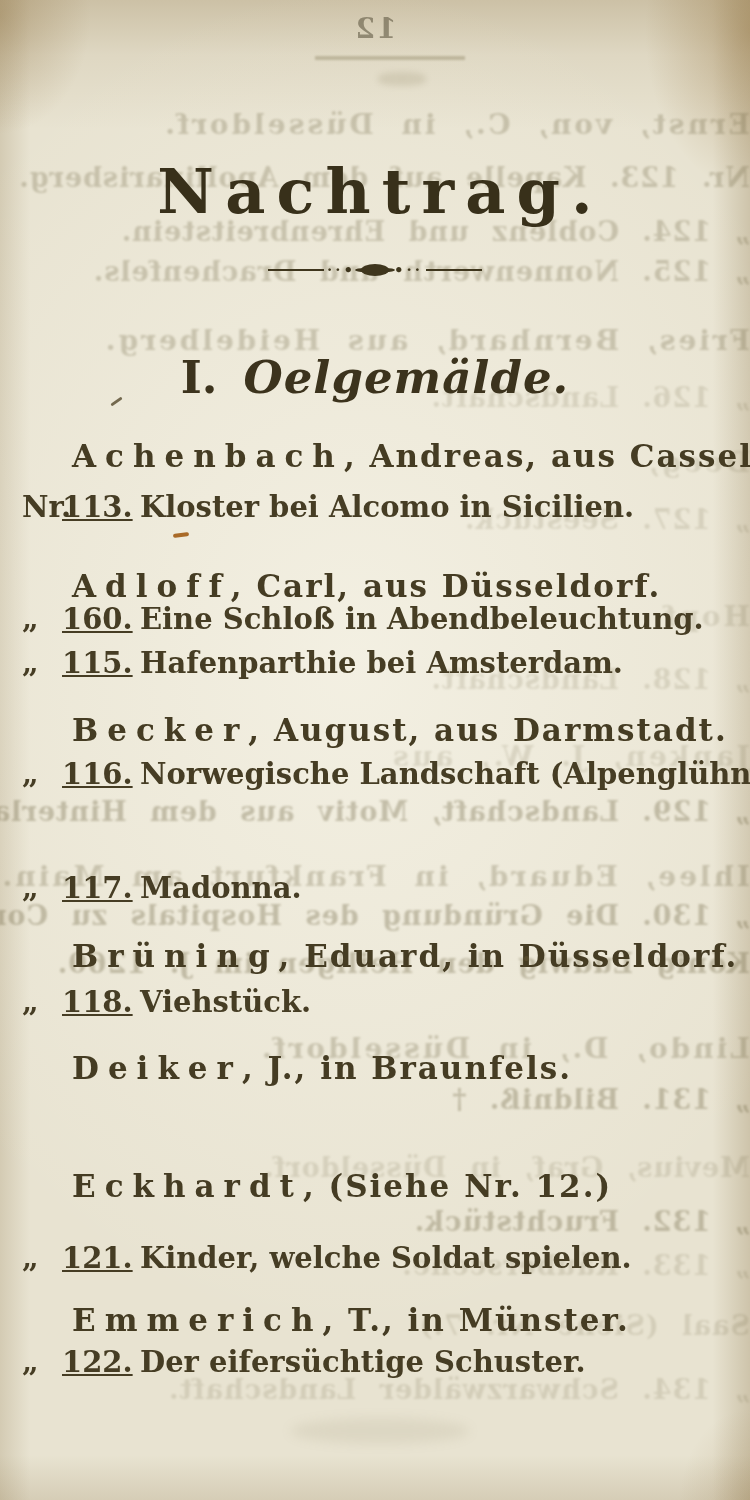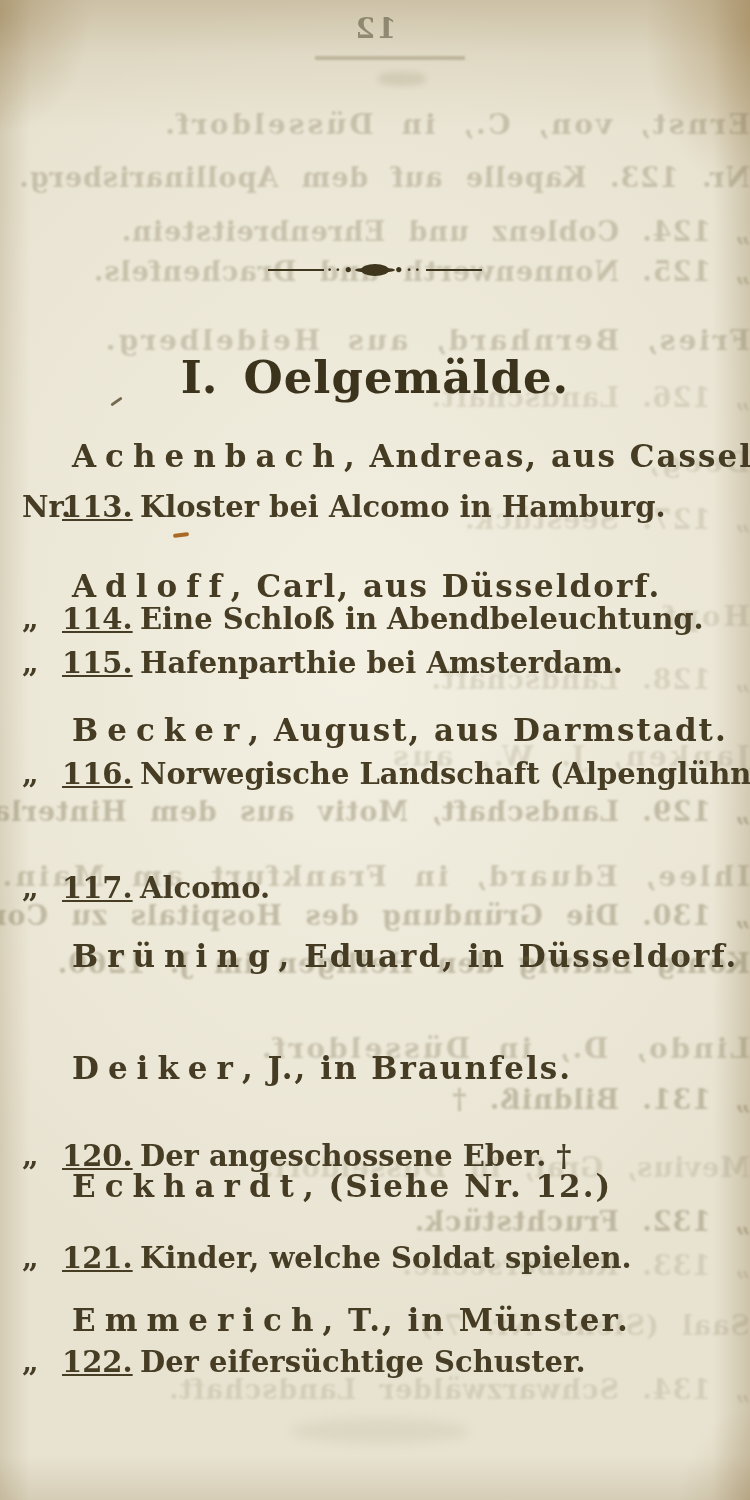--- a/index.html
+++ b/index.html
@@ -21,21 +21,21 @@
   .main-title{
     position:absolute;left:0;width:100%;top:158px;text-align:center;
     font-size:62px;font-weight:bold;letter-spacing:.18em;line-height:1.1;
     color:#38301a;text-indent:.18em;white-space:nowrap;
   }
   .heading{
     position:absolute;left:0;width:100%;top:352px;text-align:center;
     font-size:45px;font-weight:bold;color:#3c331d;white-space:nowrap;line-height:1.15;
   }
   .heading .numeral{letter-spacing:0;margin-right:26px;}
-  .heading .hword{letter-spacing:1px;}
+  .heading .hword{letter-spacing:1px;font-style:italic;}
   .artist{
     position:absolute;left:72px;font-size:31px;font-weight:bold;
     letter-spacing:2px;white-space:nowrap;line-height:1.2;color:#453c23;
   }
   .artist .surname{letter-spacing:9px;}
   .work{
     position:absolute;left:10px;font-size:29px;font-weight:bold;
     white-space:nowrap;line-height:1.2;color:#463d24;
   }
   .work .prefix{display:inline-block;width:40px;padding-left:12px;}
@@ -103,73 +103,74 @@
   <div class="bleed-line bt-strong" style="top:948px;padding-left:155px">König Ludwig den Heiligen im J. 1260.</div>
   <div class="bleed-line bleed-artist" style="top:1032px;padding-left:95px">Lindo, D., in Düsseldorf.</div>
   <div class="bleed-line bt-strong" style="top:1084px;padding-left:28px">„ 131. Bildniß. †</div>
   <div class="bleed-line bt-faint" style="top:1152px;padding-left:95px">Mevius, Graf, in Düsseldorf.</div>
   <div class="bleed-line bt-strong" style="top:1206px;padding-left:28px">„ 132. Fruchtstück.</div>
   <div class="bleed-line bt-faint" style="top:1250px;padding-left:28px">„ 133. Räuberscene.</div>
   <div class="bleed-line bt-faint" style="top:1310px;padding-left:95px">Saal (Siehe Nr. 7.)</div>
   <div class="bleed-line bt-faint" style="top:1374px;padding-left:28px">„ 134. Schwarzwälder Landschaft.</div>
   <div class="bt-blob"></div>
 
+  <div class="main-title">Nachtrag.</div>
 
   <div class="divider">
     <span class="d-line"></span>
     <span class="d-dots">··•</span>
     <span class="d-blob"></span>
     <span class="d-dots">•··</span>
     <span class="d-line"></span>
   </div>
 
   <div class="heading">
     <span class="numeral">I.</span><span class="hword">Oelgemälde.</span>
   </div>
   <div class="ink-tick"></div>
 
   <div class="artist" style="top:438px">
     <span class="surname">Achenbach</span><span>, Andreas, aus Cassel.</span>
   </div>
   <div class="work" style="top:490px">
-    <span class="prefix">Nr.</span><span class="num">113.</span><span>Kloster bei Alcomo in Hamburg.</span>
+    <span class="prefix">Nr.</span><span class="num">113.</span><span>Kloster bei Alcomo in Sicilien.</span>
   </div>
   <div class="ink-dash"></div>
 
   <div class="artist" style="top:568px">
     <span class="surname">Adloff</span><span>, Carl, aus Düsseldorf.</span>
   </div>
   <div class="work" style="top:602px">
-    <span class="prefix">„</span><span class="num">114.</span><span>Eine Schloß in Abendbeleuchtung.</span>
+    <span class="prefix">„</span><span class="num">160.</span><span>Eine Schloß in Abendbeleuchtung.</span>
   </div>
   <div class="work" style="top:646px">
     <span class="prefix">„</span><span class="num">115.</span><span>Hafenparthie bei Amsterdam.</span>
   </div>
 
   <div class="artist" style="top:712px">
     <span class="surname">Becker</span><span>, August, aus Darmstadt.</span>
   </div>
   <div class="work" style="top:757px">
     <span class="prefix">„</span><span class="num">116.</span><span>Norwegische Landschaft (Alpenglühn). †</span>
   </div>
 
   <div class="work" style="top:871px">
-    <span class="prefix">„</span><span class="num">117.</span><span>Alcomo.</span>
+    <span class="prefix">„</span><span class="num">117.</span><span>Madonna.</span>
   </div>
 
   <div class="artist" style="top:938px">
     <span class="surname">Brüning</span><span>, Eduard, in Düsseldorf.</span>
   </div>
   <div class="ink-dot"></div>
+  <div class="work" style="top:985px">
+    <span class="prefix">„</span><span class="num">118.</span><span>Viehstück.</span>
+  </div>
 
   <div class="artist" style="top:1050px">
     <span class="surname">Deiker</span><span>, J., in Braunfels.</span>
-  </div>
-  <div class="work" style="top:1139px">
-    <span class="prefix">„</span><span class="num">120.</span><span>Der angeschossene Eber. †</span>
   </div>
 
   <div class="artist" style="top:1168px">
     <span class="surname">Eckhardt</span><span>, (Siehe Nr. 12.)</span>
   </div>
   <div class="work" style="top:1241px">
     <span class="prefix">„</span><span class="num">121.</span><span>Kinder, welche Soldat spielen.</span>
   </div>
 
   <div class="artist" style="top:1302px">

